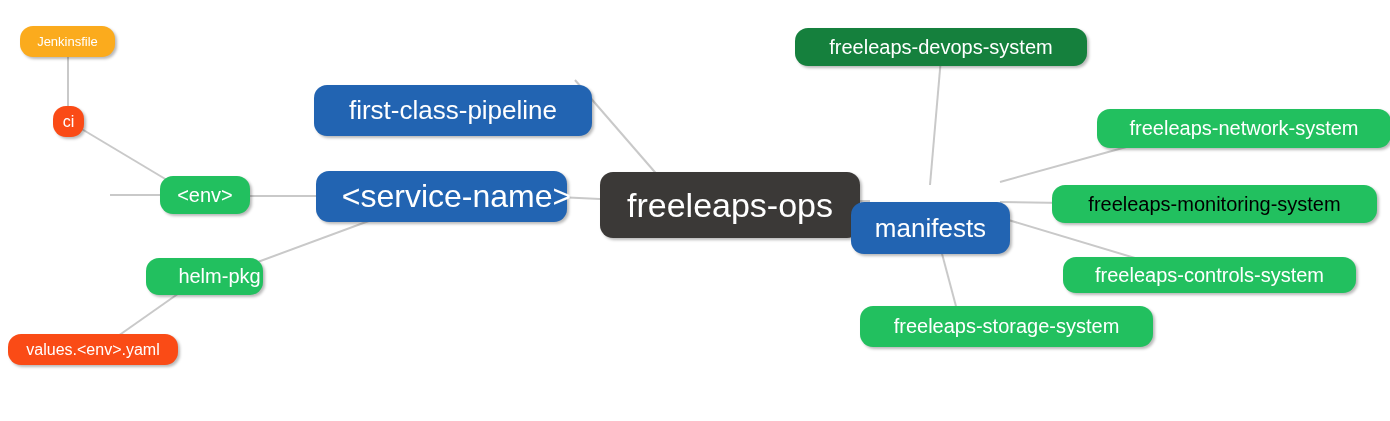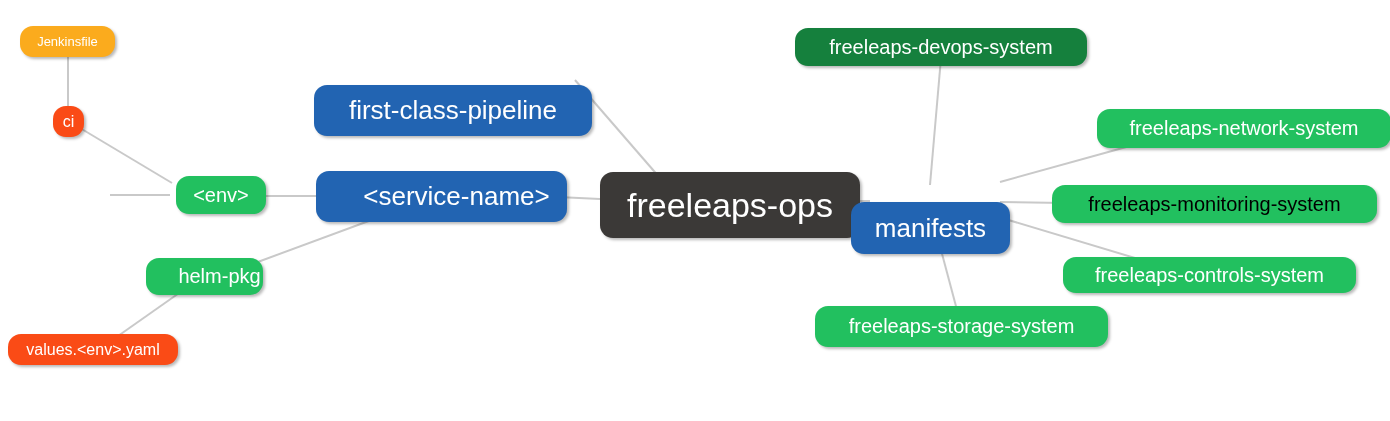--- a/index.html
+++ b/index.html
@@ -37,23 +37,23 @@
     box-shadow: 2px 2px 3px rgba(0,0,0,0.28);
     white-space: nowrap;
     box-sizing: border-box;
     padding: 0 10px;
     cursor: pointer;
     user-select: none;
   }
   
   .nd0  { left: 585px;  top: 172px; width: 260px; height: 66px; font-size: 34px; }
   .nd1  { left: 314px;  top: 37px;  width: 278px; height: 51px; font-size: 26px; margin-top: 48px; }
-  .nd2  { left: 316px;  top: 171px; width: 251px; height: 51px; font-size: 26px; padding-left: 40px; }
+  .nd2  { left: 316px;  top: 171px; width: 251px; height: 51px; font-size: 32px; padding-left: 40px; }
   .nd3  { left: 851px;  top: 174px; width: 159px; height: 52px; font-size: 26px; margin-top: 28px; }
-  .nd4  { left: 176px;  top: 176px; width: 90px;  height: 38px; font-size: 20px; }
+  .nd4  { left: 160px;  top: 176px; width: 90px;  height: 38px; font-size: 20px; }
   .nd5  { left: 146px;  top: 258px; width: 117px; height: 37px; font-size: 20px; padding-left: 40px; }
   .nd6  { left: 53px;   top: 106px; width: 31px;  height: 31px; font-size: 16px; }
   .nd7  { left: 30px;   top: 178px; width: 92px;  height: 33px; font-size: 16px; }
   .nd8  { left: 20px;   top: 26px;  width: 95px;  height: 31px; font-size: 13px; }
   .nd9  { left: 8px;    top: 334px; width: 170px; height: 31px; font-size: 16px; }
   .nd10 { left: 795px;  top: 28px;  width: 292px; height: 38px; font-size: 20px; }
   .nd11 { left: 1055px; top: 109px; width: 294px; height: 39px; font-size: 20px; margin-left: 42px; }
   .nd12 { left: 1052px; top: 185px; width: 325px; height: 38px; font-size: 20px; }
   .nd13 { left: 1063px; top: 257px; width: 293px; height: 36px; font-size: 20px; }
   .nd14 { left: 815px;  top: 306px; width: 293px; height: 41px; font-size: 20px; }
@@ -86,15 +86,15 @@
   <div class="node nd3" style="background: rgb(34, 100, 178); color: rgb(255, 255, 255);">manifests</div>
   <div class="node nd4" style="background: rgb(34, 192, 95); color: rgb(255, 255, 255);">&lt;env&gt;</div>
   <div class="node nd5" style="background: rgb(34, 192, 95); color: rgb(255, 255, 255);">helm-pkg</div>
   <div class="node nd6" style="background: rgb(250, 75, 22); color: rgb(255, 255, 255);">ci</div>
   <div class="node nd8" style="background: rgb(251, 171, 29); color: rgb(255, 255, 255);">Jenkinsfile</div>
   <div class="node nd9" style="background: rgb(250, 75, 22); color: rgb(255, 255, 255);">values.&lt;env&gt;.yaml</div>
   <div class="node nd10" style="background: #15803d; color: rgb(255, 255, 255);">freeleaps-devops-system</div>
   <div class="node nd11" style="background: rgb(34, 192, 95); color: rgb(255, 255, 255);">freeleaps-network-system</div>
   <div class="node nd12" style="background: rgb(34, 192, 95); color: #000000;">freeleaps-monitoring-system</div>
   <div class="node nd13" style="background: rgb(34, 192, 95); color: rgb(255, 255, 255);">freeleaps-controls-system</div>
-  <div class="node nd14" style="background: rgb(34, 192, 95); color: rgb(255, 255, 255);">freeleaps-storage-system</div>
+  <div class="node nd14" style="background: rgb(34, 192, 95); color: rgb(255, 255, 255); margin-left: 45px;">freeleaps-storage-system</div>
 
 </div>
 
 </body></html>

